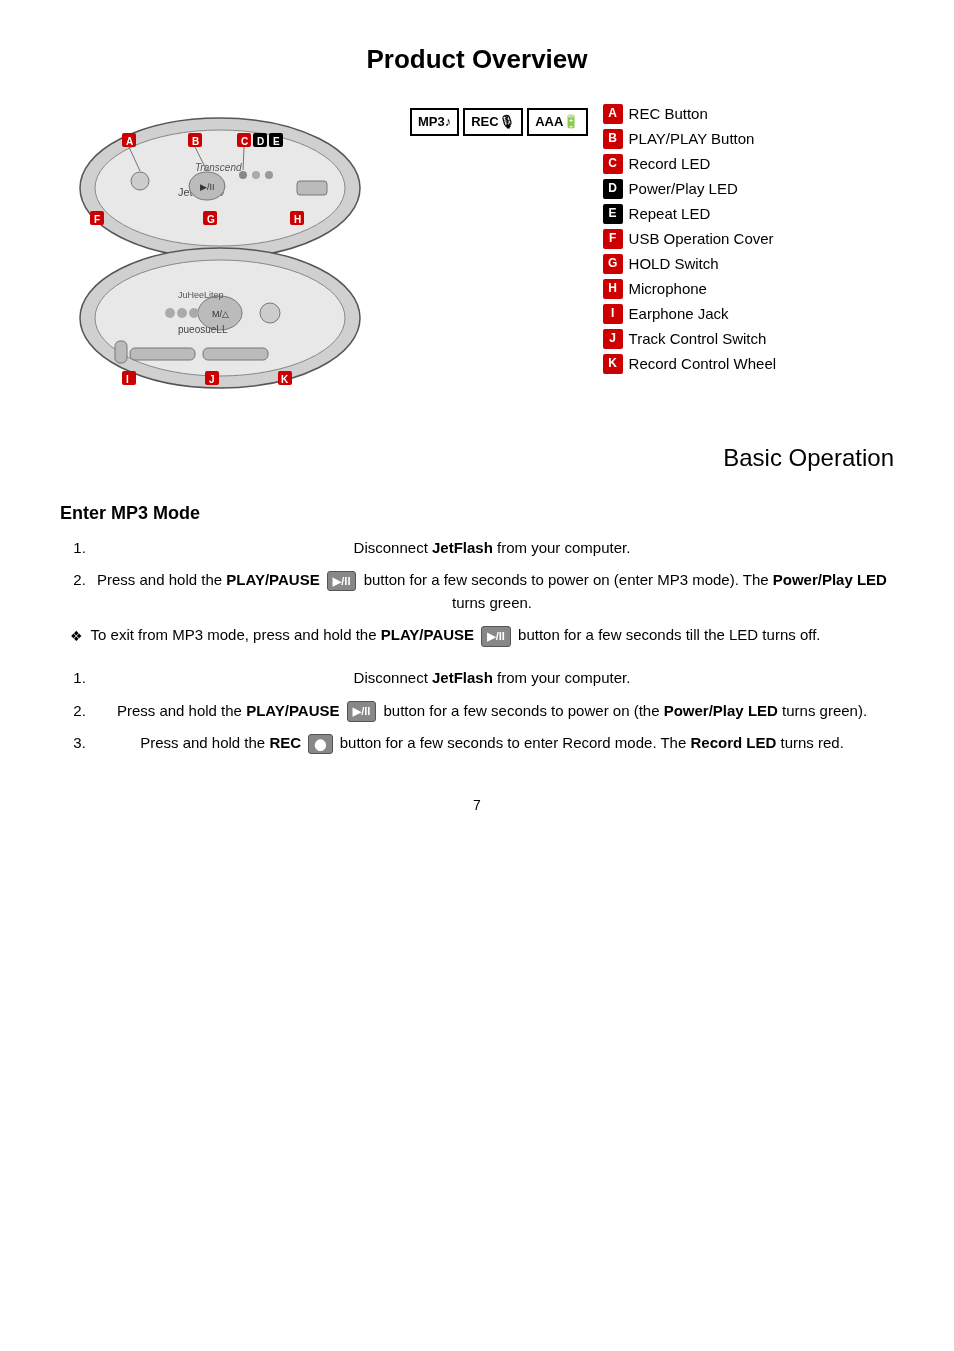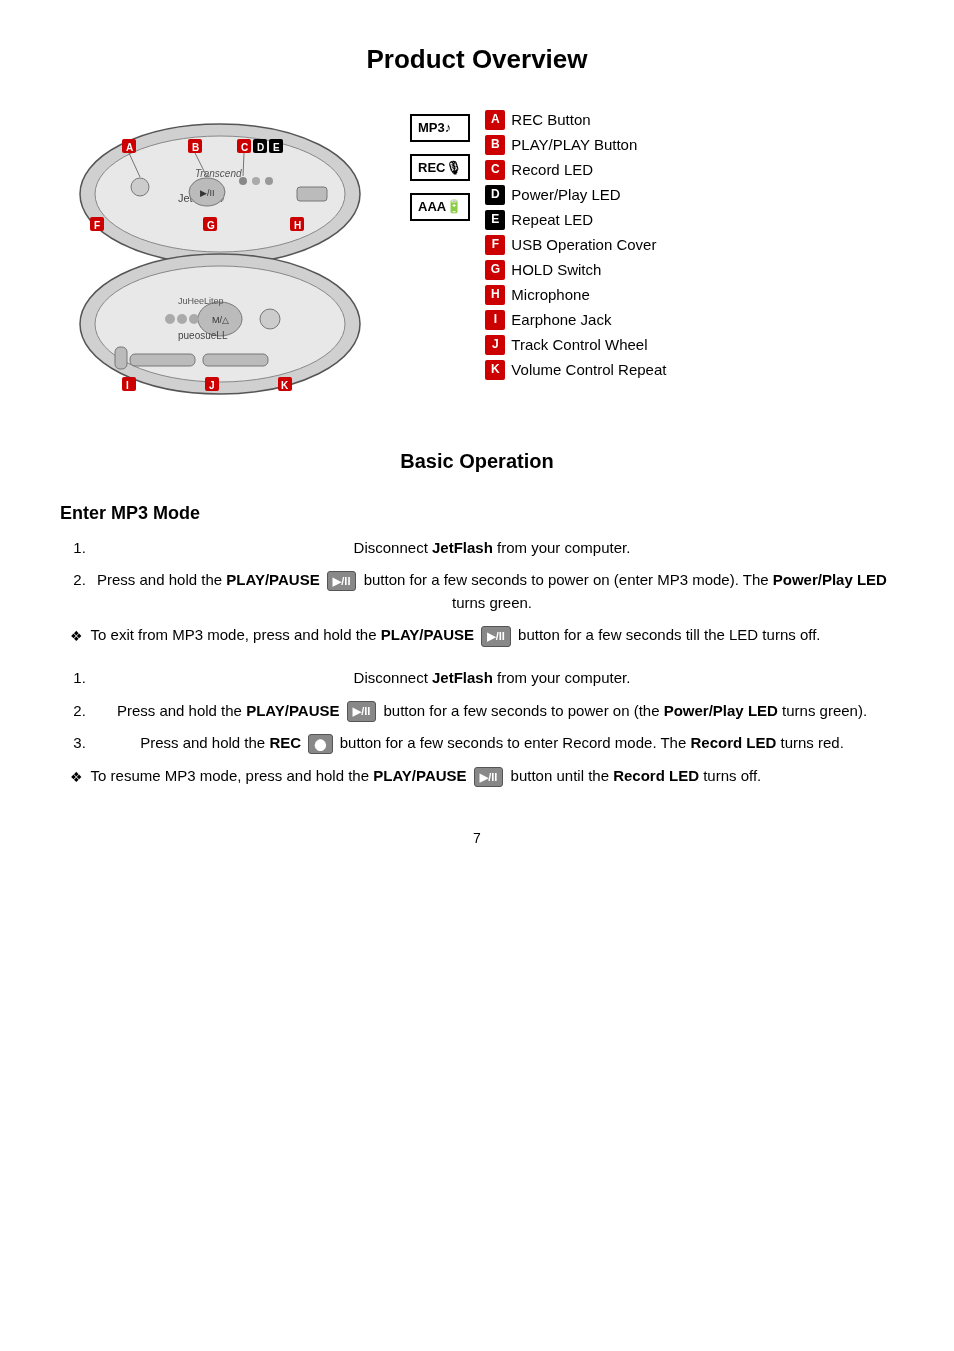--- a/index.html
+++ b/index.html
@@ -10,26 +10,26 @@
       width: 954px;
       min-height: 1351px;
       padding: 40px 60px;
       font-size: 15px;
       line-height: 1.5;
     }
     h1 {
       text-align: center;
       font-size: 26px;
       font-weight: bold;
-      margin-bottom: 30px;
+      margin-bottom: 24px;
     }
     h2 {
-      text-align: center;
-      font-size: 20px;
-      font-weight: bold;
+      text-align: right;
+      font-size: 24px;
+      font-weight: normal;
       margin: 30px 0 20px;
     }
     h3 {
       font-size: 18px;
       font-weight: bold;
       margin: 24px 0 10px;
     }
     .product-overview {
       display: flex;
       align-items: flex-start;
@@ -41,22 +41,22 @@
       width: 320px;
     }
     .legend-section {
       flex: 1;
       display: flex;
       align-items: flex-start;
       gap: 15px;
     }
     .mode-icons {
       display: flex;
-      flex-direction: column;
-      gap: 12px;
+      flex-direction: row;
+      gap: 4px;
       margin-top: 5px;
     }
     .mode-box {
       border: 2px solid #000;
       padding: 2px 6px;
       font-size: 13px;
       font-weight: bold;
       display: flex;
       align-items: center;
       gap: 3px;
@@ -279,25 +279,25 @@
       <li>
         <span class="legend-badge">H</span>
         <span>Microphone</span>
       </li>
       <li>
         <span class="legend-badge">I</span>
         <span>Earphone Jack</span>
       </li>
       <li>
         <span class="legend-badge">J</span>
-        <span>Track Control Wheel</span>
+        <span>Track Control Switch</span>
       </li>
       <li>
         <span class="legend-badge">K</span>
-        <span>Volume Control Repeat</span>
+        <span>Record Control Wheel</span>
       </li>
     </ul>
   </div>
 </div>
 
 <h2>Basic Operation</h2>
 
 <div class="section">
   <h3>Enter MP3 Mode</h3>
   <ol>
@@ -328,22 +328,15 @@
       Press and hold the <b>PLAY/PAUSE</b>
       <span class="play-btn-img">▶/II</span>
       button for a few seconds to power on (the <b>Power/Play LED</b> turns green).
     </li>
     <li>
       Press and hold the <b>REC</b>
       <span class="rec-btn-img">⬤</span>
       button for a few seconds to enter Record mode. The <b>Record LED</b> turns red.
     </li>
   </ol>
-  <div class="bullet-item">
-    <span>
-      To resume MP3 mode, press and hold the <b>PLAY/PAUSE</b>
-      <span class="play-btn-img">▶/II</span>
-      button until the <b>Record LED</b> turns off.
-    </span>
-  </div>
 </div>
 
 <div class="page-number">7</div>
 
 </body></html>

